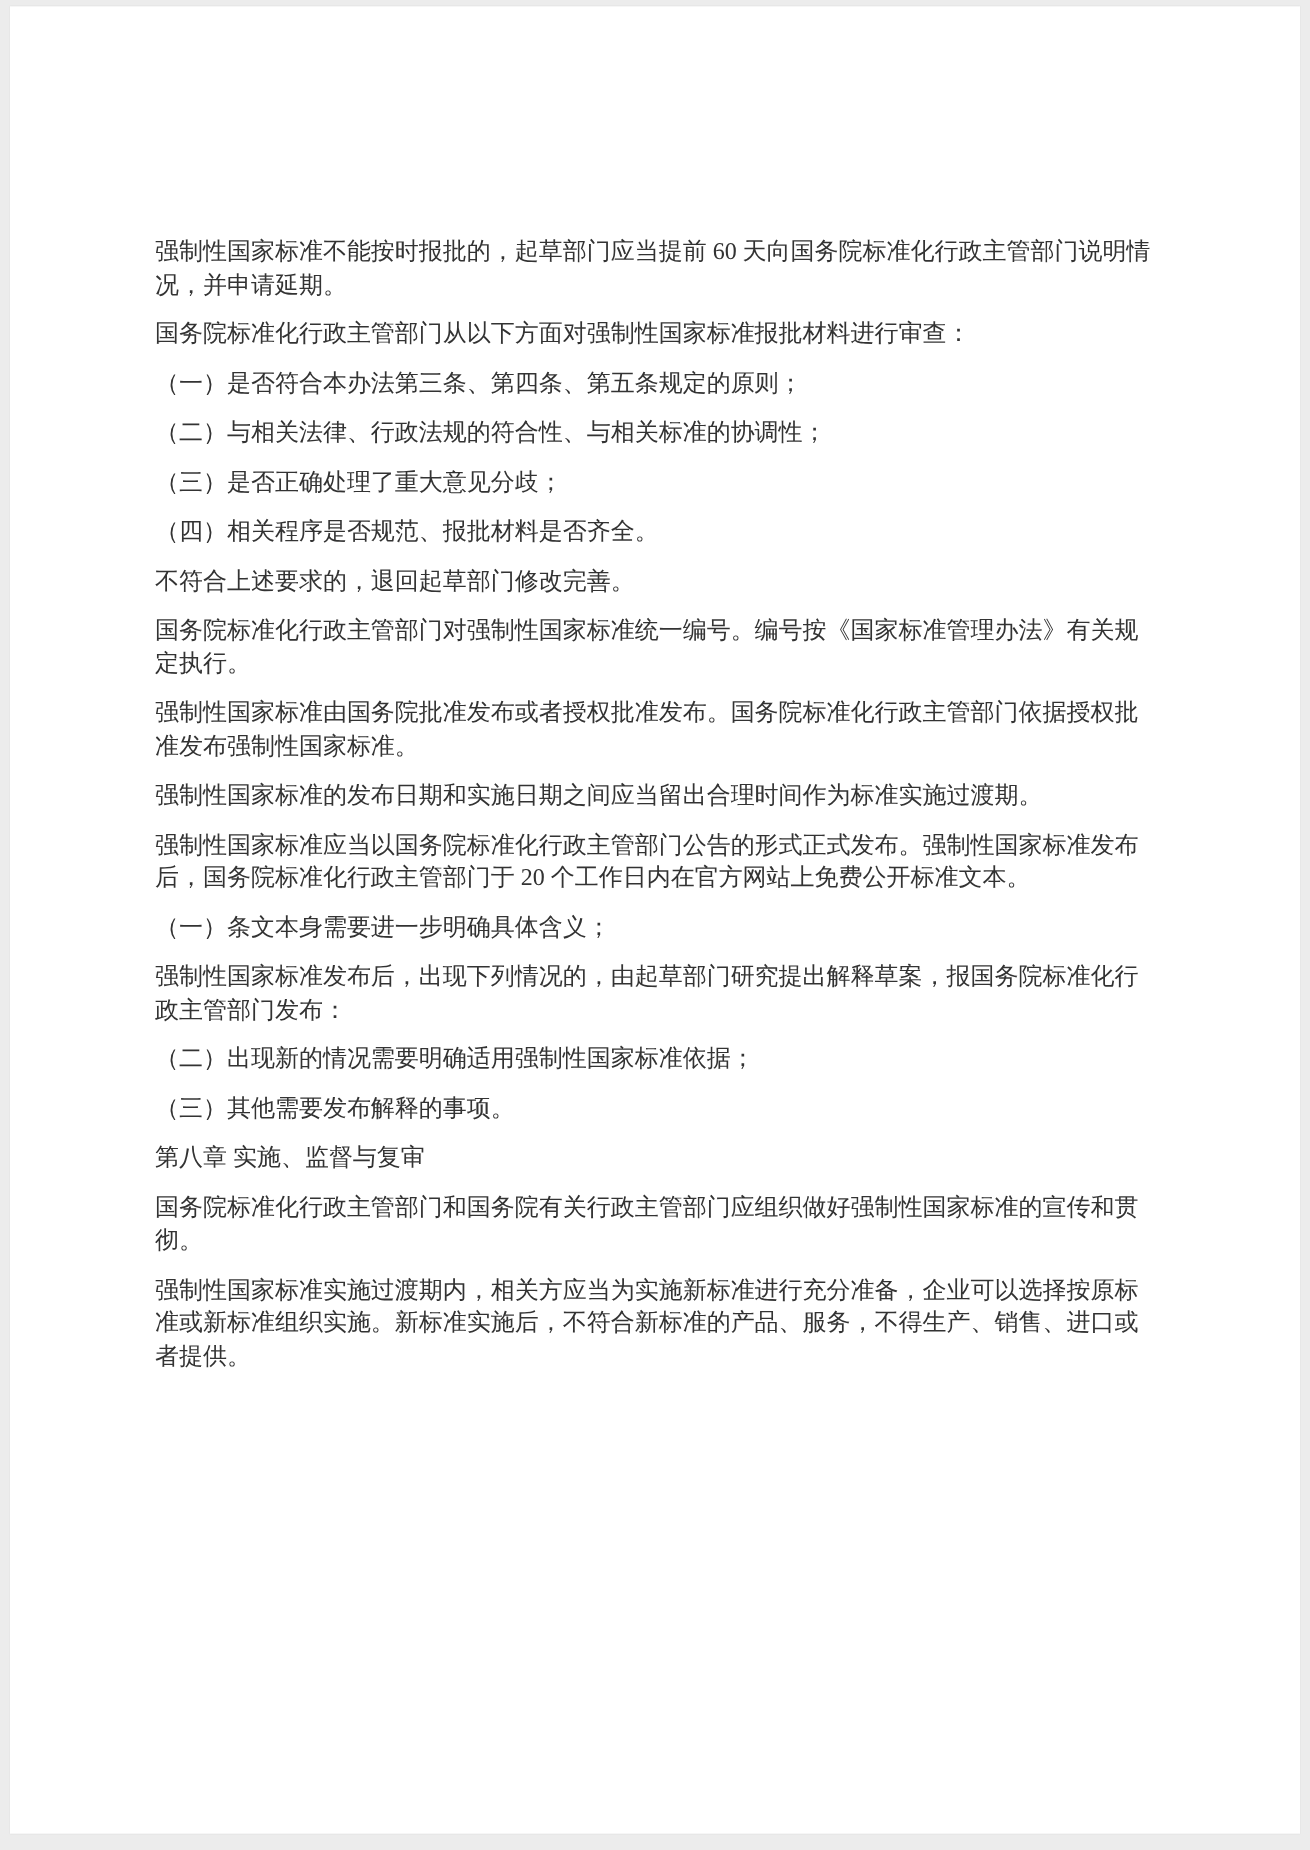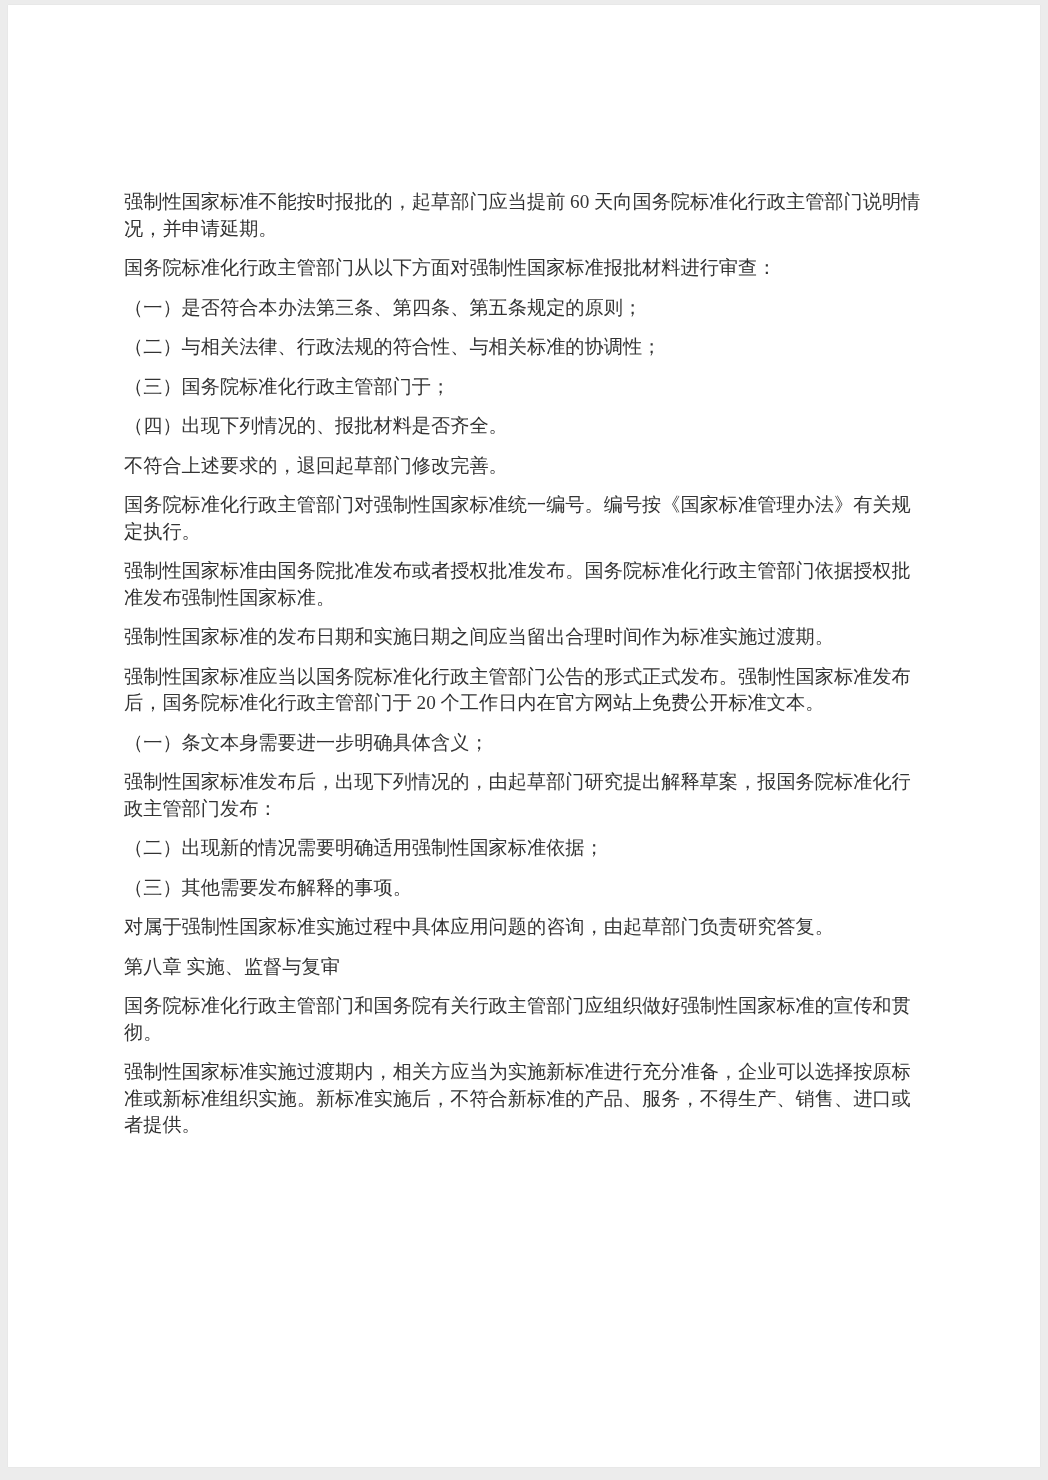--- a/index.html
+++ b/index.html
@@ -41,30 +41,29 @@
 </head>
 <body>
 
 <div class="viewer">
   <div class="paper">
     <div class="doc-body">
       <p>强制性国家标准不能按时报批的，起草部门应当提前 60 天向国务院标准化行政主管部门说明情况，并申请延期。</p>
       <p>国务院标准化行政主管部门从以下方面对强制性国家标准报批材料进行审查：</p>
       <p>（一）是否符合本办法第三条、第四条、第五条规定的原则；</p>
       <p>（二）与相关法律、行政法规的符合性、与相关标准的协调性；</p>
-      <p>（三）国务院标准化行政主管部门于；</p>
-      <p>（四）出现下列情况的、报批材料是否齐全。</p>
+      <p>（三）是否正确处理了重大意见分歧；</p>
+      <p>（四）相关程序是否规范、报批材料是否齐全。</p>
       <p>不符合上述要求的，退回起草部门修改完善。</p>
       <p>国务院标准化行政主管部门对强制性国家标准统一编号。编号按《国家标准管理办法》有关规定执行。</p>
       <p>强制性国家标准由国务院批准发布或者授权批准发布。国务院标准化行政主管部门依据授权批准发布强制性国家标准。</p>
       <p>强制性国家标准的发布日期和实施日期之间应当留出合理时间作为标准实施过渡期。</p>
       <p>强制性国家标准应当以国务院标准化行政主管部门公告的形式正式发布。强制性国家标准发布后，国务院标准化行政主管部门于 20 个工作日内在官方网站上免费公开标准文本。</p>
       <p>（一）条文本身需要进一步明确具体含义；</p>
       <p>强制性国家标准发布后，出现下列情况的，由起草部门研究提出解释草案，报国务院标准化行政主管部门发布：</p>
       <p>（二）出现新的情况需要明确适用强制性国家标准依据；</p>
       <p>（三）其他需要发布解释的事项。</p>
-      <p>对属于强制性国家标准实施过程中具体应用问题的咨询，由起草部门负责研究答复。</p>
       <p>第八章 实施、监督与复审</p>
       <p>国务院标准化行政主管部门和国务院有关行政主管部门应组织做好强制性国家标准的宣传和贯彻。</p>
       <p>强制性国家标准实施过渡期内，相关方应当为实施新标准进行充分准备，企业可以选择按原标准或新标准组织实施。新标准实施后，不符合新标准的产品、服务，不得生产、销售、进口或者提供。</p>
     </div>
   </div>
 </div>
 
 </body></html>

